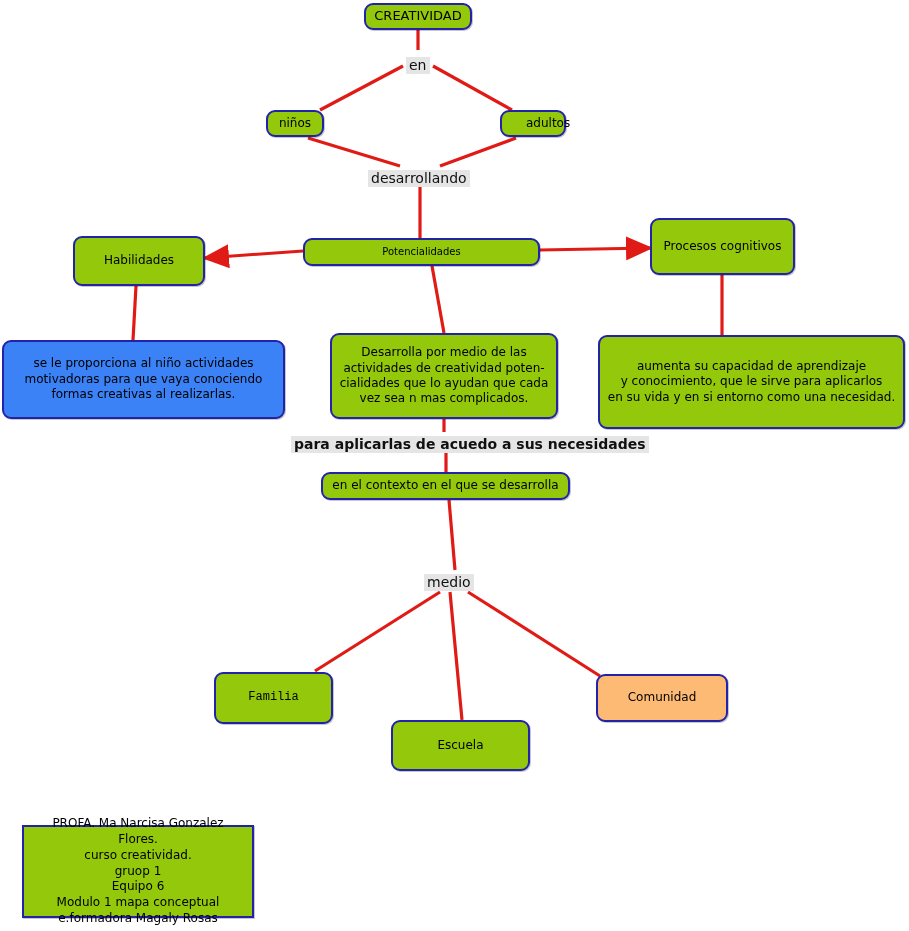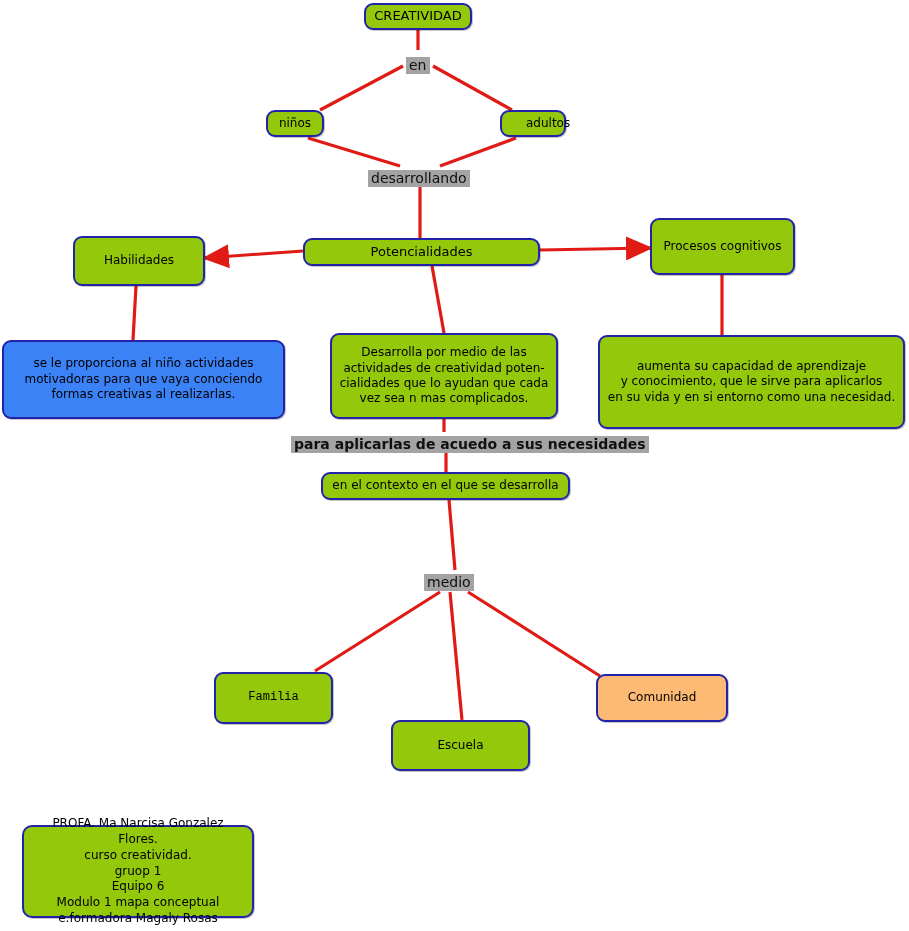--- a/index.html
+++ b/index.html
@@ -51,30 +51,30 @@
     white-space: pre-line;
     width: 100%;
   }
   .link-label {
     position: absolute;
     color: #101010;
     font-family: "DejaVu Sans", sans-serif;
     font-size: 13.5px;
     line-height: 1.2;
     white-space: nowrap;
-    background: #a3a3a3;
+    background: #e5e5e5;
     padding: 0 3px;
     z-index: 4;
   }
   .credits {
     position: absolute;
     box-sizing: border-box;
     background: #93c90a;
     border: 2px solid #2223a8;
-    border-radius: 10px;
+    border-radius: 0;
     font-family: "DejaVu Sans", sans-serif;
     font-size: 12px;
     line-height: 1.32;
     color: #000000;
     text-align: center;
     display: flex;
     align-items: center;
     justify-content: center;
     padding: 4px 8px;
     box-shadow: 1px 1px 0 rgba(0,0,0,0.22);
@@ -120,21 +120,21 @@
       </div>
       <div class="node" style="left: 266px; top: 110px; width: 58px; height: 27px; font-size: 12px; background: rgb(147, 201, 10); border-color: rgb(34, 35, 168); padding-left: 6px;">
         <span class="node-text">niños</span>
       </div>
       <div class="node" style="left: 500px; top: 110px; width: 66px; height: 27px; font-size: 12px; background: rgb(147, 201, 10); border-color: rgb(34, 35, 168); padding-left: 24px;">
         <span class="node-text">adultos</span>
       </div>
       <div class="node" style="left: 73px; top: 236px; width: 132px; height: 50px; font-size: 12px; background: rgb(147, 201, 10); border-color: rgb(34, 35, 168);">
         <span class="node-text">Habilidades</span>
       </div>
-      <div class="node" style="left: 303px; top: 238px; width: 237px; height: 28px; font-size: 13px; background: rgb(147, 201, 10); border-color: rgb(34, 35, 168);">
+      <div class="node" style="left: 303px; top: 238px; width: 237px; height: 28px; font-size: 10px; background: rgb(147, 201, 10); border-color: rgb(34, 35, 168);">
         <span class="node-text">Potencialidades</span>
       </div>
       <div class="node" style="left: 650px; top: 218px; width: 145px; height: 57px; font-size: 12px; background: rgb(147, 201, 10); border-color: rgb(34, 35, 168);">
         <span class="node-text">Procesos  cognitivos</span>
       </div>
       <div class="node" style="left: 2px; top: 340px; width: 283px; height: 79px; font-size: 12px; background: #3b82f6; border-color: rgb(34, 35, 168);">
         <span class="node-text">se le proporciona al niño actividades
 motivadoras para que vaya conociendo
 formas creativas al realizarlas.</span>
       </div>

